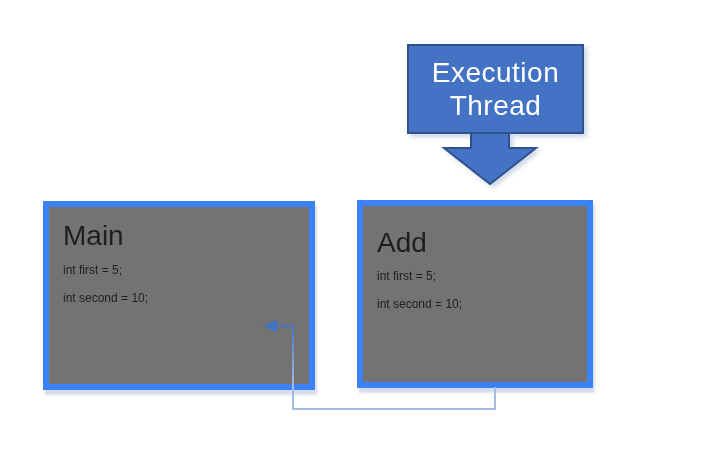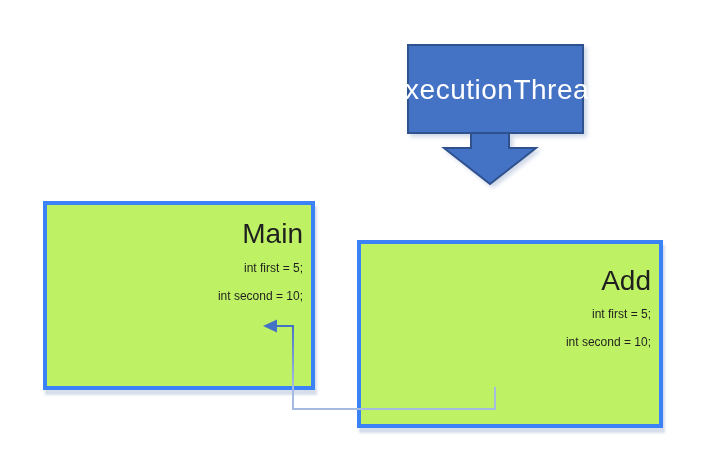--- a/index.html
+++ b/index.html
@@ -30,54 +30,52 @@
     top: 0;
     filter: drop-shadow(3px 3px 2px rgba(173,189,215,0.6));
   }
   .callout-text {
     position: absolute;
     left: 8px;
     top: 7px;
     width: 175px;
     height: 84px;
     display: flex;
-    flex-direction: row;
+    flex-direction: column;
     align-items: center;
     justify-content: center;
     color: #ffffff;
     font-size: 28px;
     line-height: 33px;
     letter-spacing: 0.5px;
     text-align: center;
   }
 
   
   .panel {
     position: absolute;
     box-sizing: border-box;
-    background: #bef264;
-    border: 4px solid #3b82f6;
+    background: #737373;
+    border: 6px solid #3b82f6;
     box-shadow: 2px 5px 2px rgba(173,189,215,0.5);
     color: #1f1f1f;
-    text-align: right;
   }
   #main-box {
     left: 43px;
     top: 201px;
     width: 272px;
     height: 189px;
     padding: 12px 8px 0 14px;
   }
   #add-box {
     left: 357px;
     top: 200px;
-    width: 306px;
+    width: 236px;
     height: 188px;
     padding: 20px 8px 0 14px;
-    margin-top: 40px;
   }
   .panel-title {
     font-size: 28px;
     line-height: 34px;
     margin: 0 0 3px 0;
   }
   #add-box .panel-title { margin-bottom: 2px; }
   .code-line {
     font-size: 12px;
     line-height: 28.4px;

